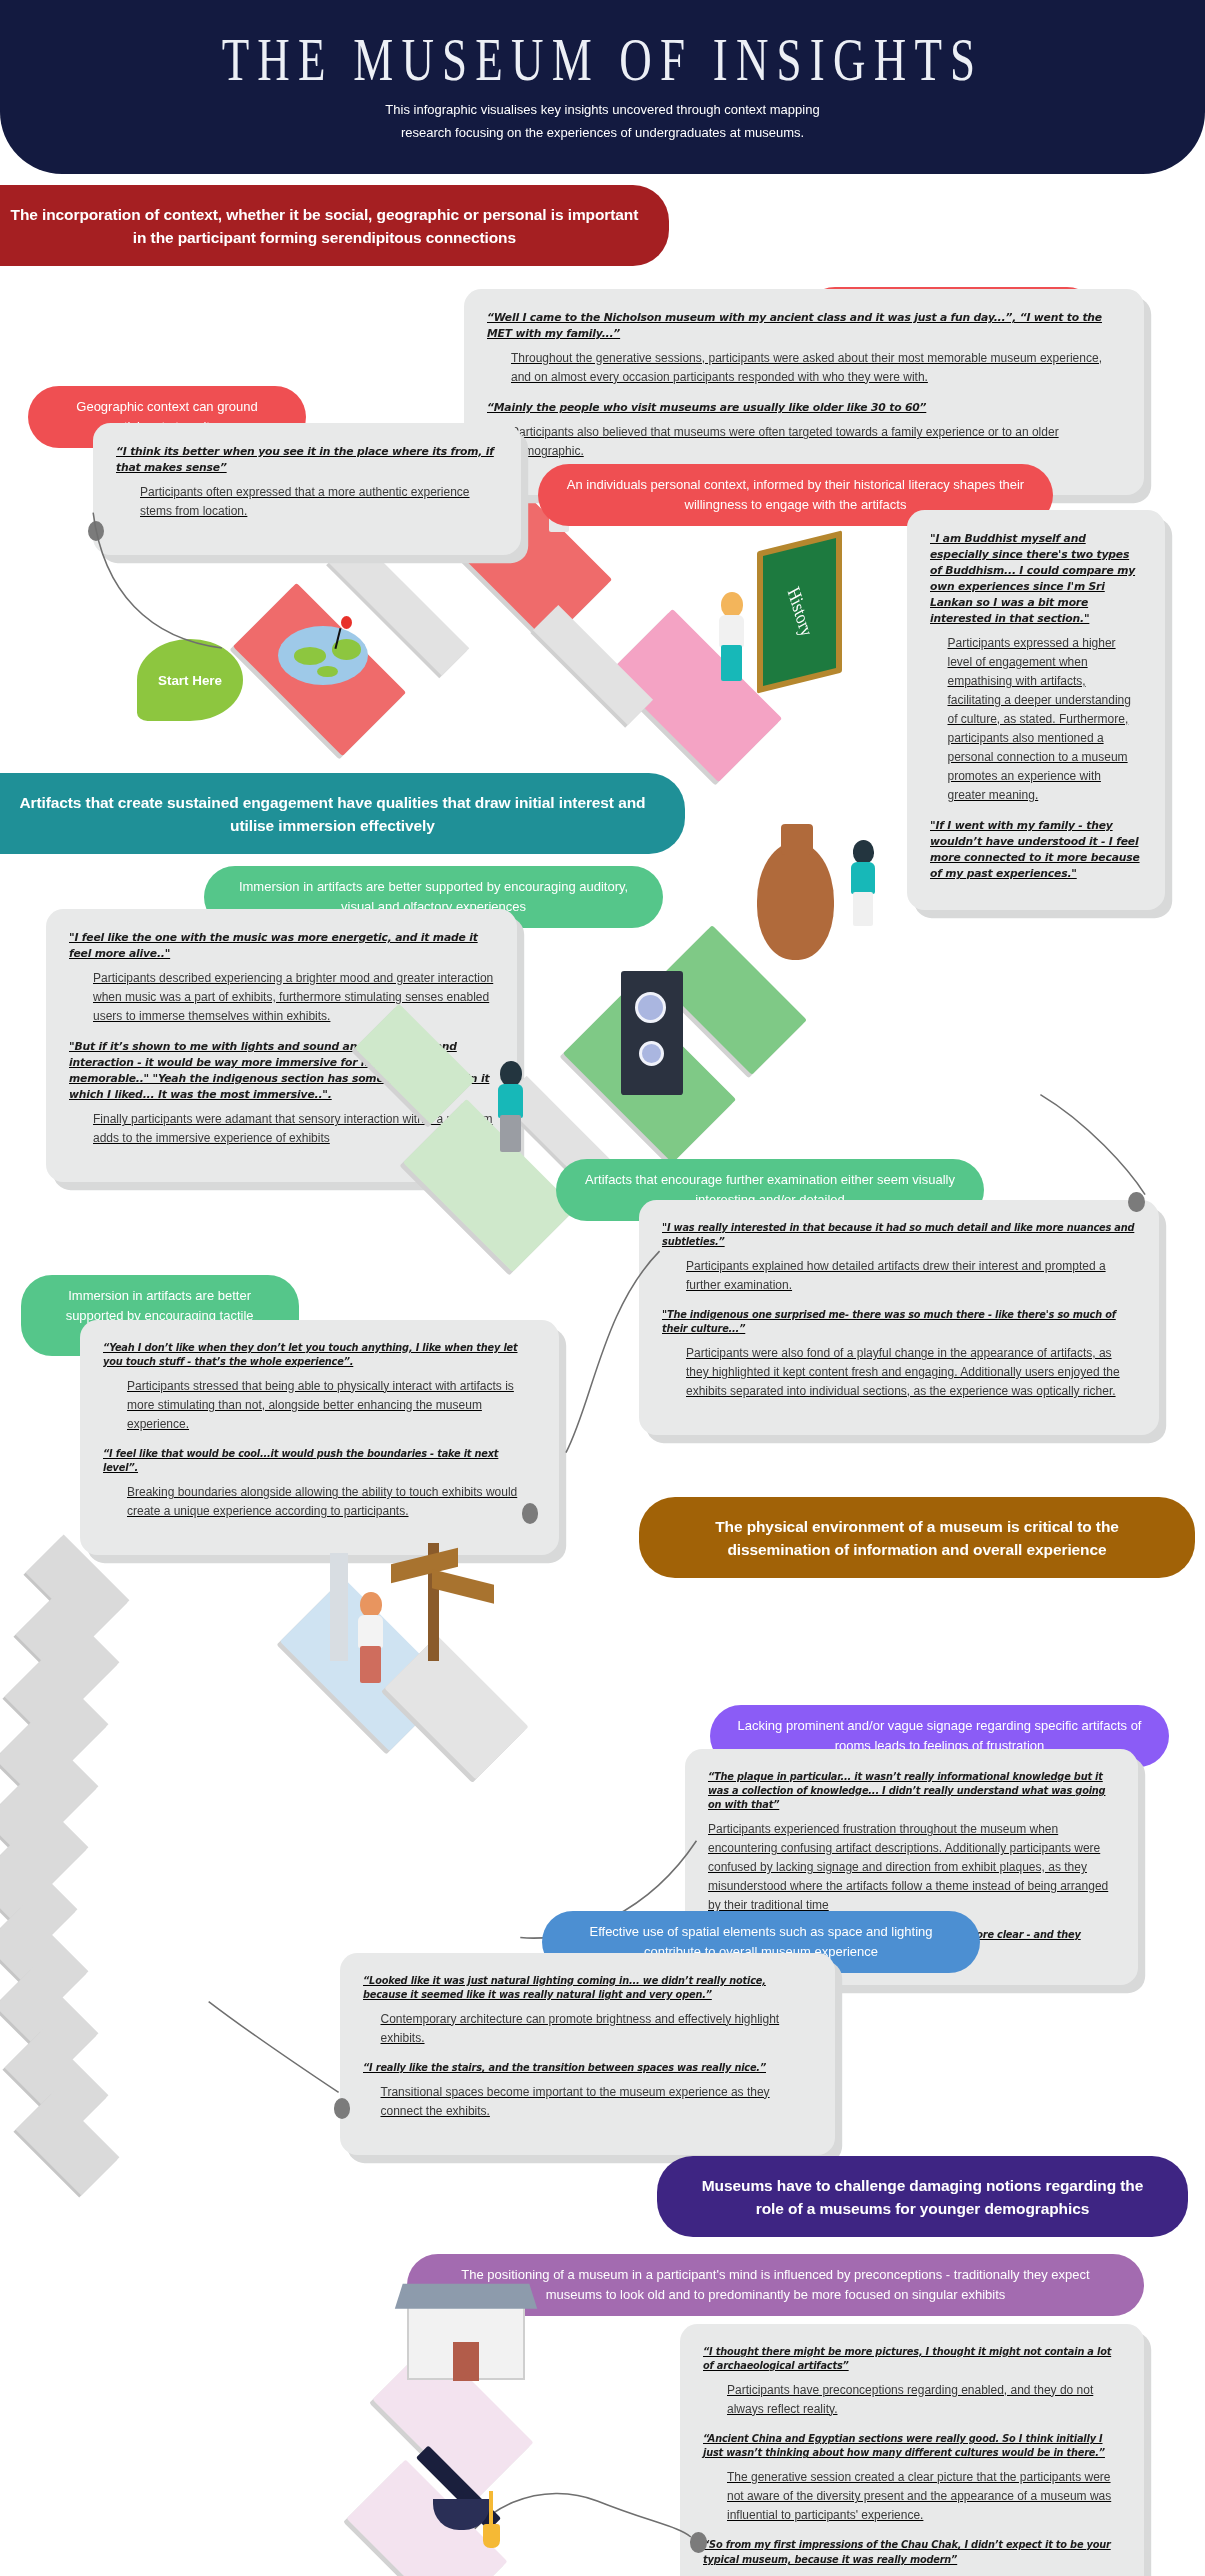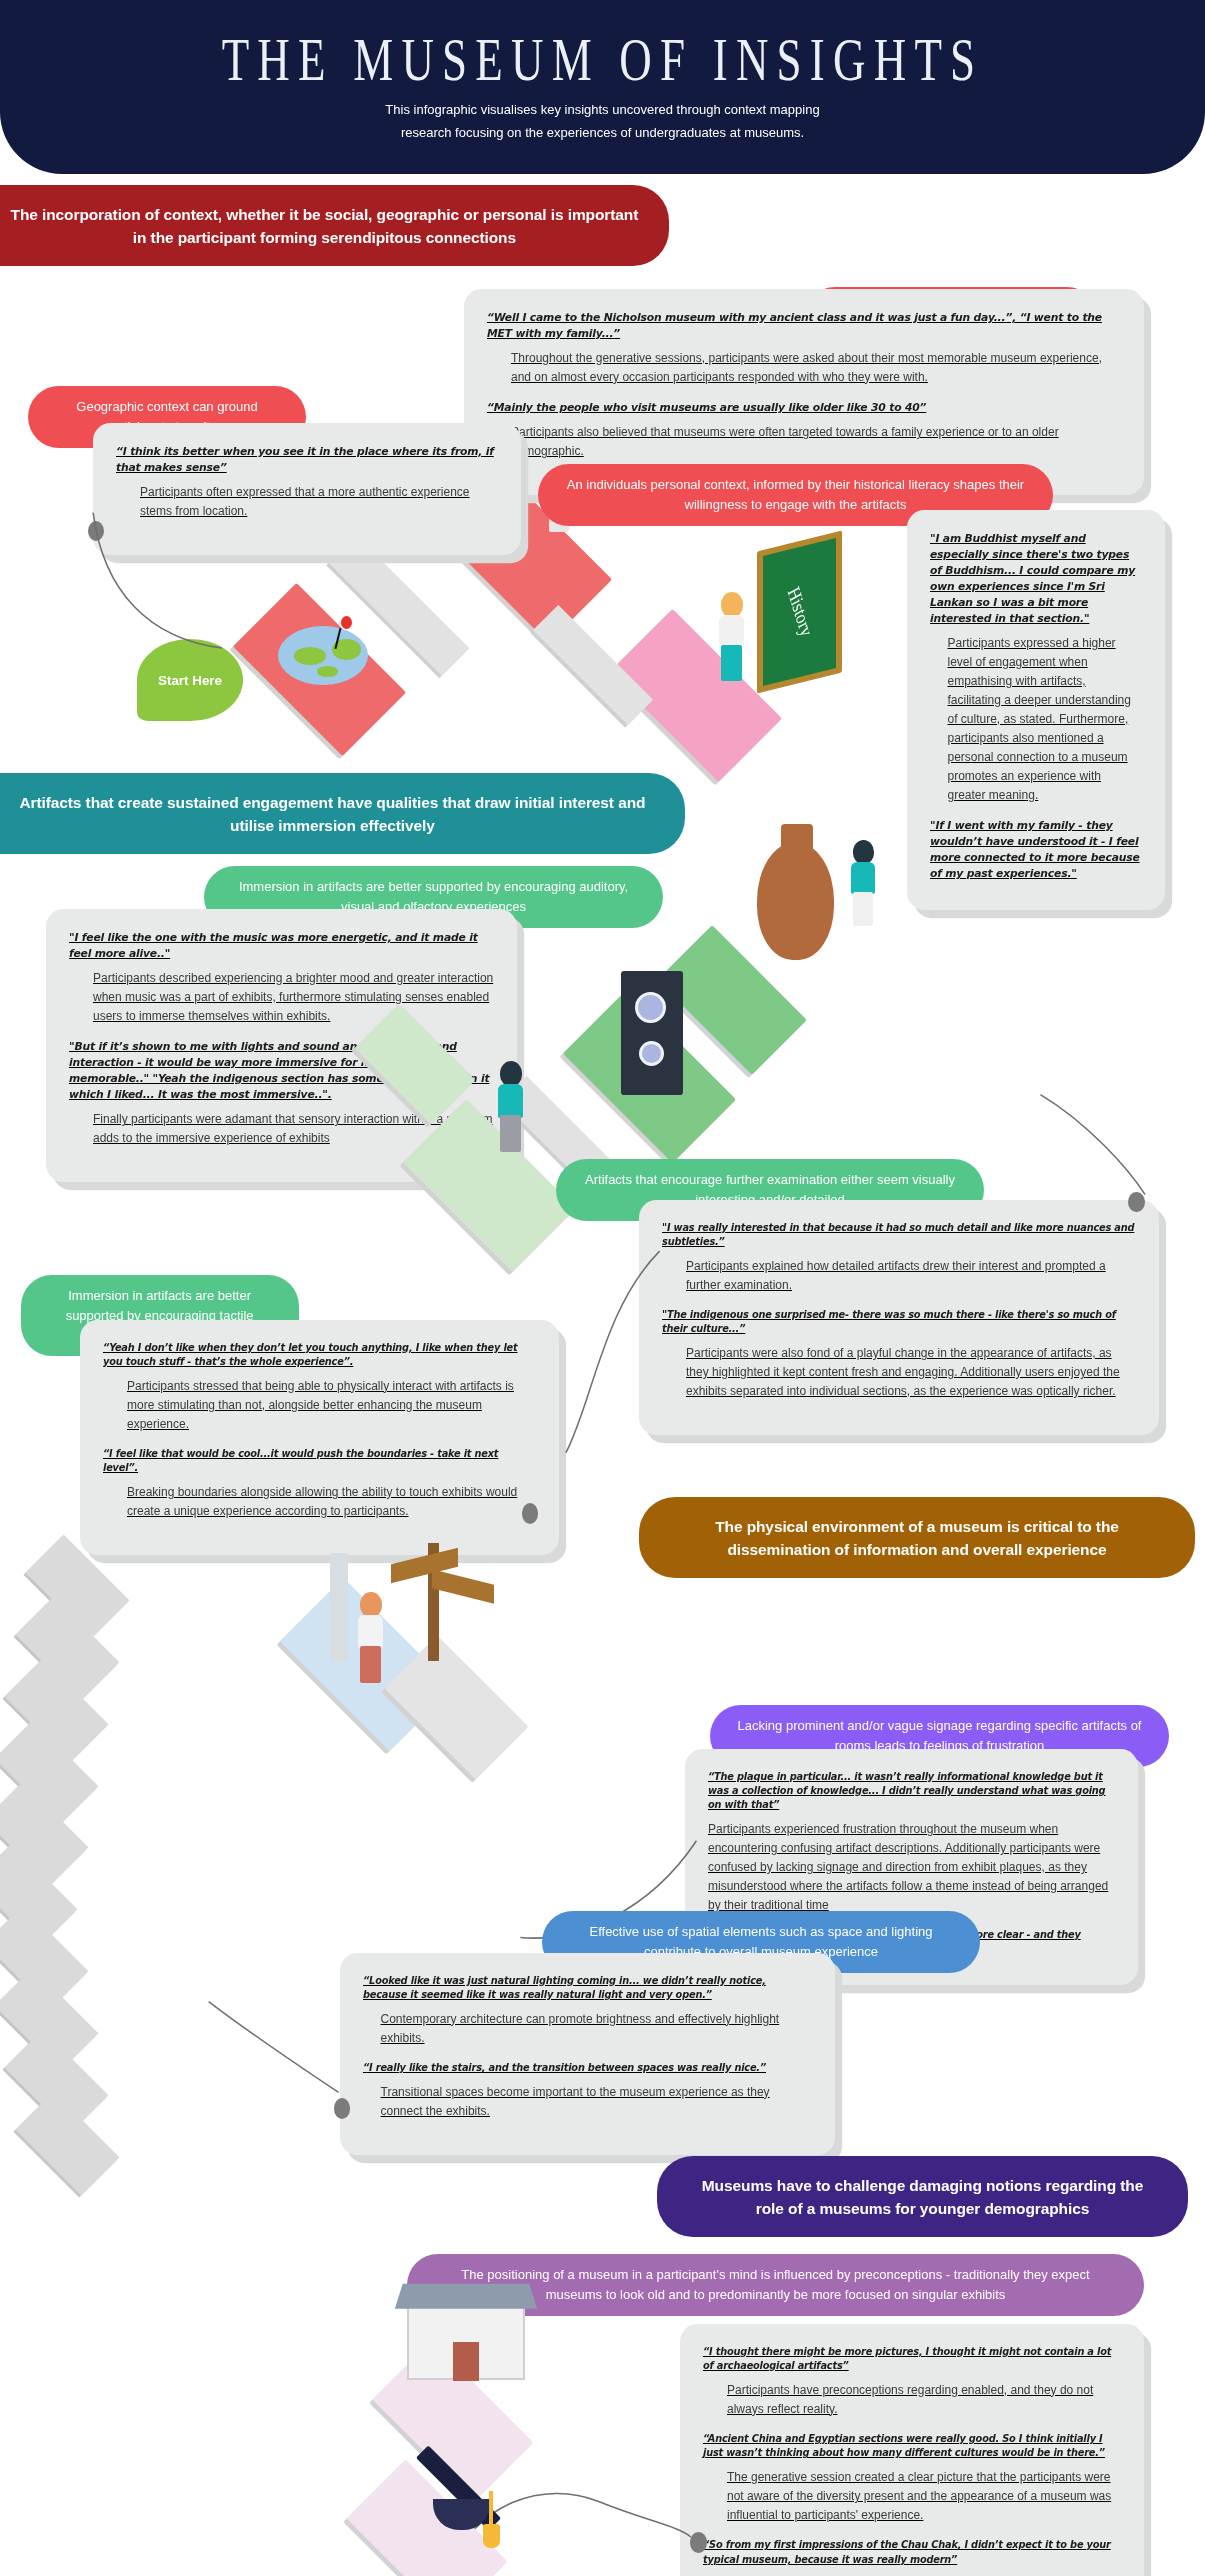--- a/index.html
+++ b/index.html
@@ -197,21 +197,21 @@
     <div style="position:absolute; left:5.2px; top:53px; width:20.6px; height:36px; background:#17b8b8; border-radius:2.1px;"></div>
   </div>
 
   <div class="blackboard" style="left:757px; top:541px; width:85px; height:142px;">
     <span>History</span>
   </div>
 
   <div class="card" style="left:464px; top:289px; width:680px;">
     <div class="q">“Well I came to the Nicholson museum with my ancient class and it was just a fun day...”, “I went to the MET with my family...”</div>
     <div class="d">Throughout the generative sessions, participants were asked about their most memorable museum experience, and on almost every occasion participants responded with who they were with.</div>
-    <div class="q">“Mainly the people who visit museums are usually like older like 30 to 40”</div>
+    <div class="q">“Mainly the people who visit museums are usually like older like 30 to 60”</div>
     <div class="d">Participants also believed that museums were often targeted towards a family experience or to an older demographic.</div>
     <div class="dot" style="left:-7.2px; bottom:21.6px;"></div>
   </div>
 
   <div class="subbanner rounded" style="top:386px; left:28px; width:278px; background:#ef4f52;">Geographic context can ground participants to culture</div>
 
   <div class="card" style="left:93px; top:423px; width:428px;">
     <div class="q">“I think its better when you see it in the place where its from, if that makes sense”</div>
     <div class="d">Participants often expressed that a more authentic experience stems from location.</div>
     <div class="dot" style="left:-5.2px; bottom:13.4px;"></div>

